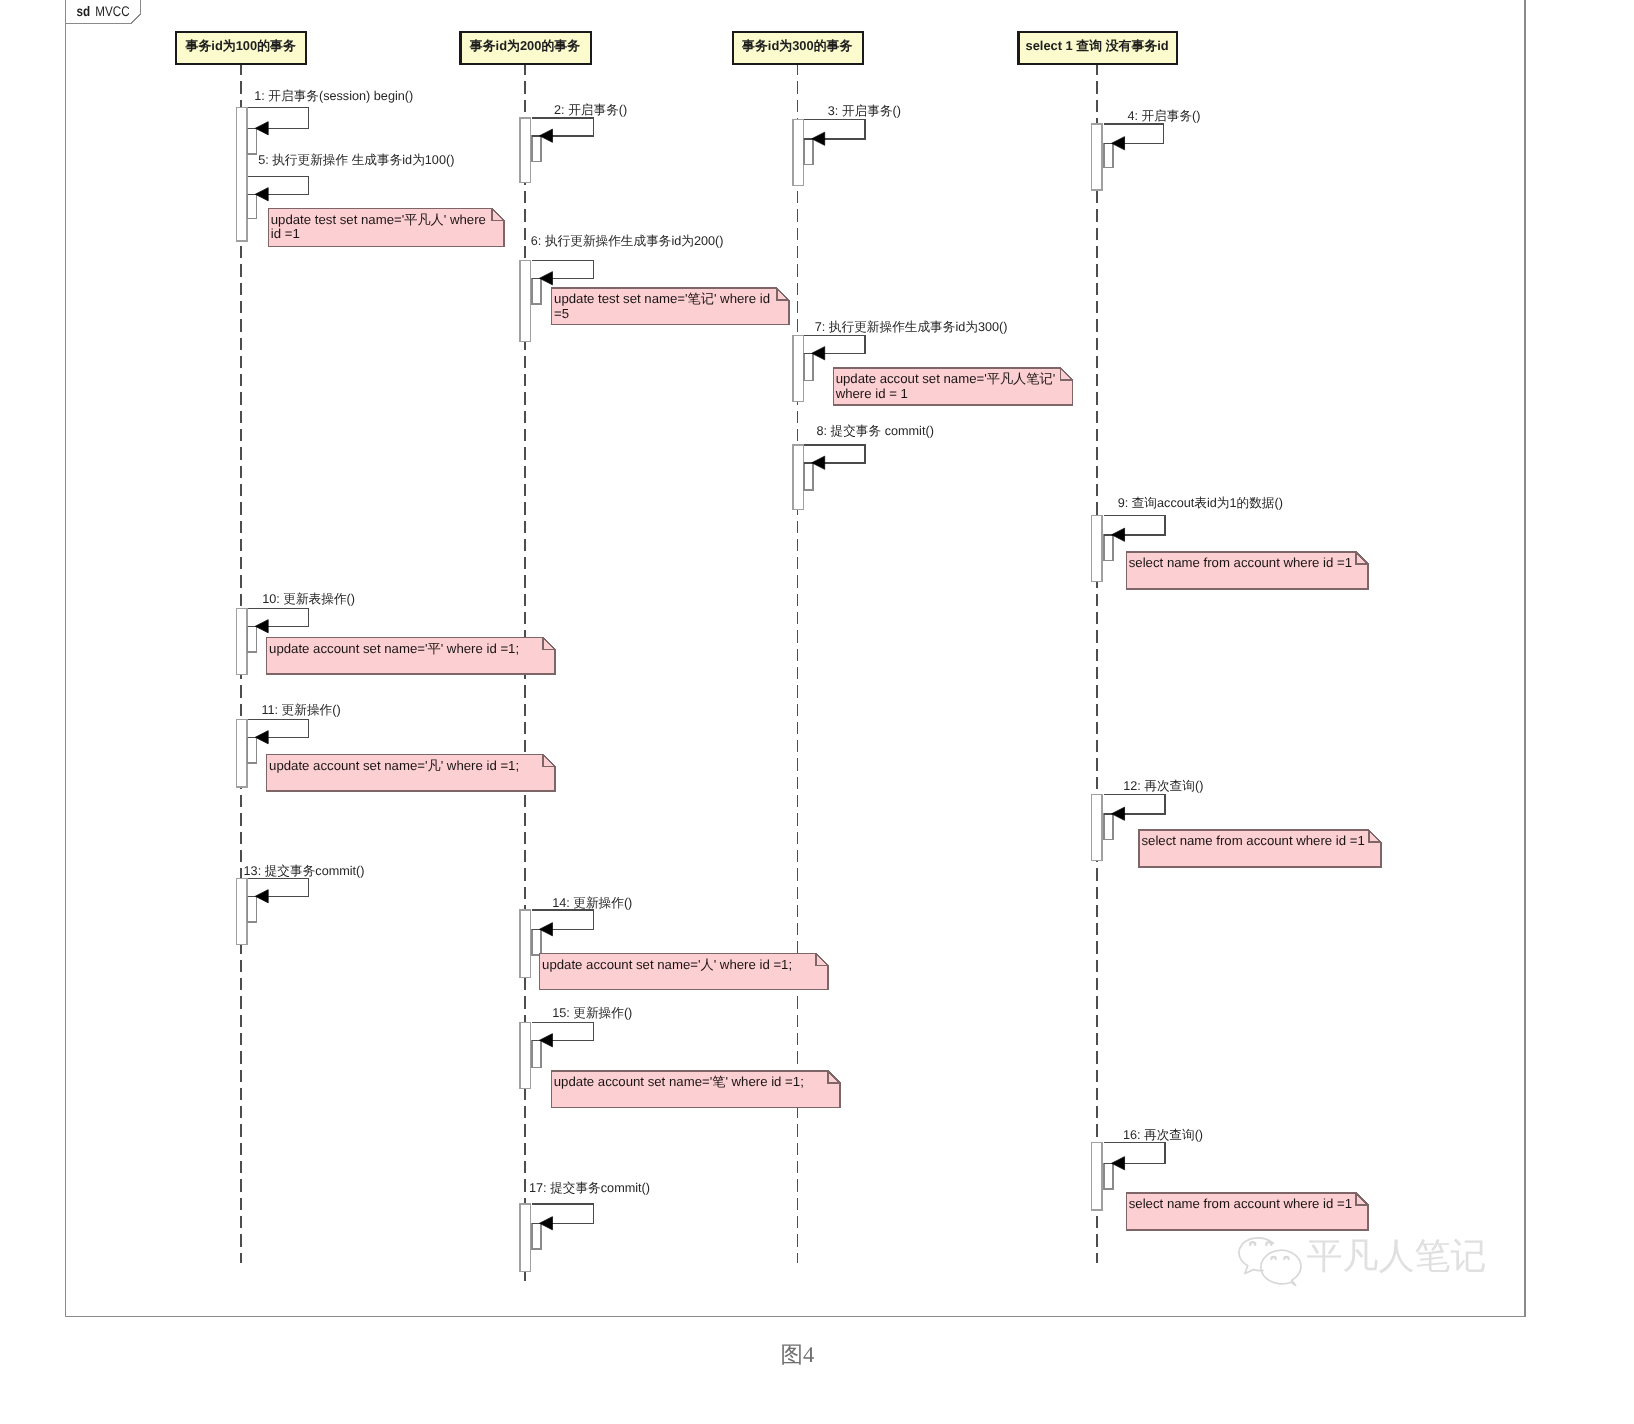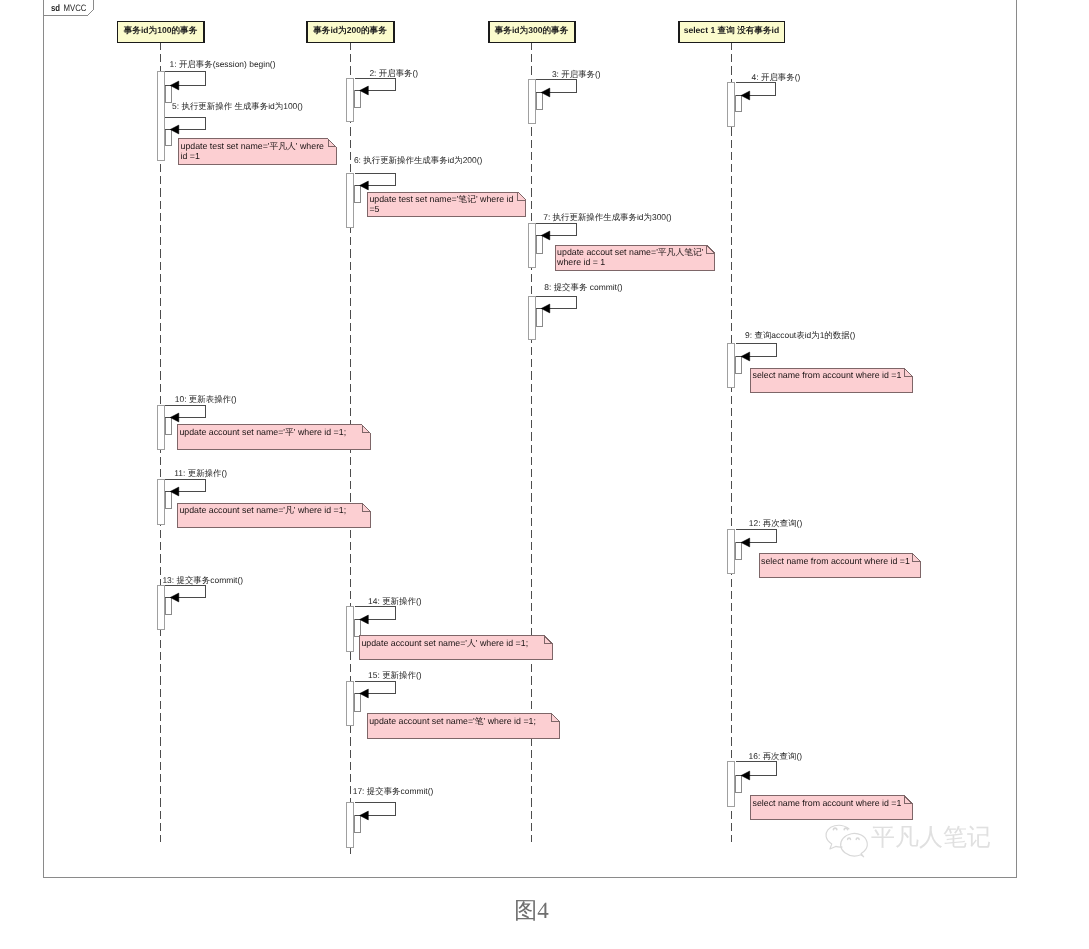--- a/index.html
+++ b/index.html
@@ -9,21 +9,21 @@
        -webkit-font-smoothing:antialiased;text-rendering:geometricPrecision;}
   #stage{position:relative;width:1089px;height:949px;background:#fff;}
   svg#diagram{position:absolute;left:0;top:0;}
   .ll-name{font-size:8.6px;fill:#1f1f1f;font-weight:700;}
   .msg-label{font-size:8.45px;fill:#262626;}
   .note-text{font-size:8.8px;fill:#1a1414;}
   .frame-tag{font-size:9.3px;fill:#1f1f1f;}
   .frame-tag-kw{font-weight:700;}
   .wm-text{font-size:24px;fill:#e0e0e0;}
   .caption{position:absolute;left:0;width:1063px;text-align:center;
-           font-family:"Liberation Serif",serif;font-size:23px;color:#6f6f6f;}
+           font-family:"Liberation Serif",serif;font-size:15px;color:#6f6f6f;}
 </style>
 </head>
 <body>
 
 <div id="stage">
   <svg id="diagram" width="1089" height="949" shape-rendering="crispEdges" text-rendering="geometricPrecision">
       <g>
         <rect x="43.5" y="-2.5" width="973" height="880" fill="none" stroke="#8a8a8a" stroke-width="1"></rect>
         <path d="M 43.5 -2.5 L 93.7 -2.5 L 93.7 9.1 L 87.10000000000001 15.7 L 43.5 15.7 Z" fill="#fff" stroke="#8a8a8a" stroke-width="1"></path>
         <text x="51" y="10.7" class="frame-tag" shape-rendering="auto" textLength="35.4" lengthAdjust="spacingAndGlyphs"><tspan class="frame-tag-kw">sd</tspan><tspan dx="4">MVCC</tspan></text>

